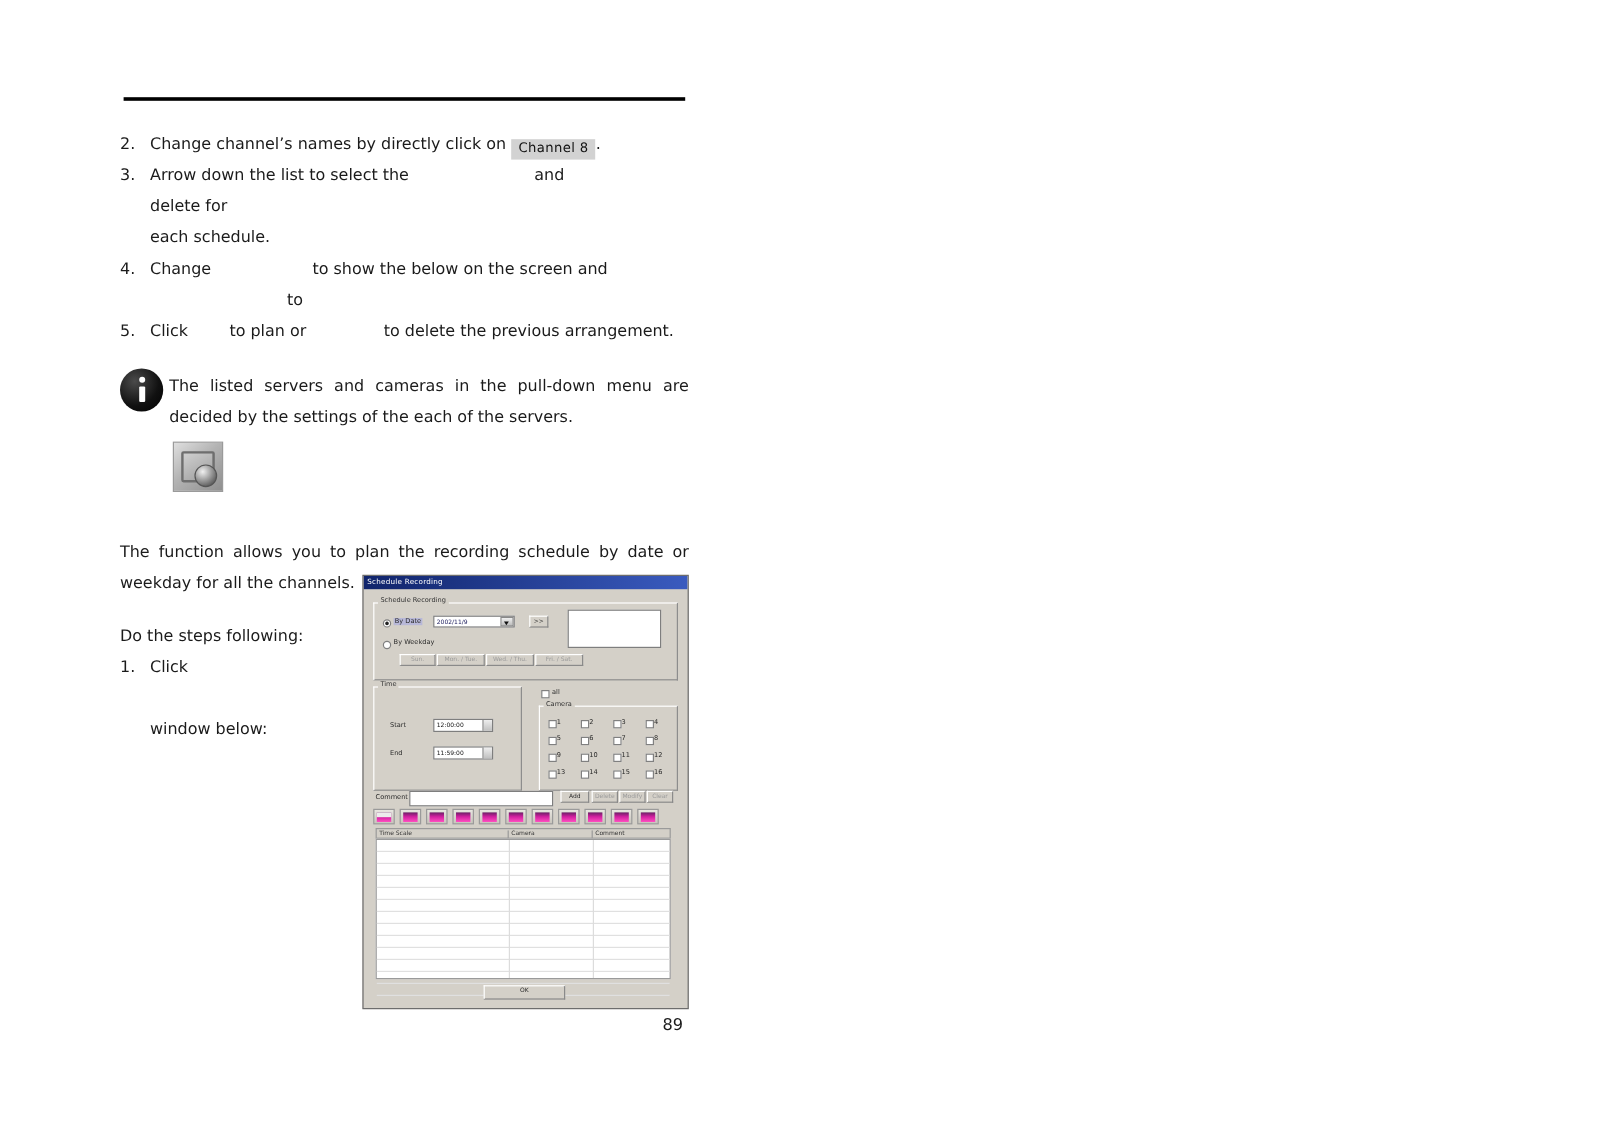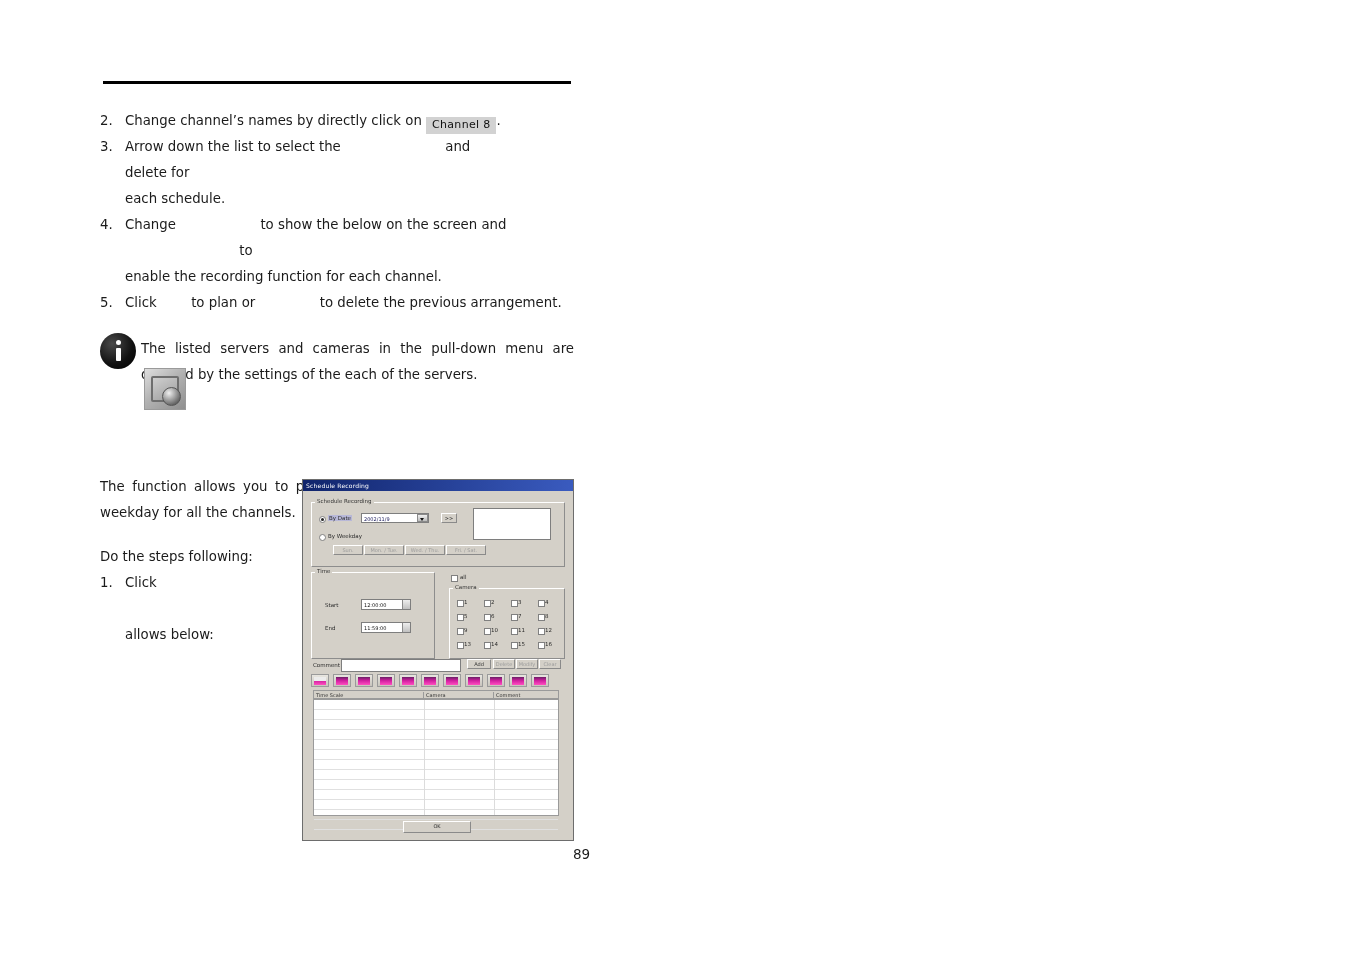--- a/index.html
+++ b/index.html
@@ -191,21 +191,21 @@
     background:#fff;border:1px solid #9a9a9a;box-sizing:border-box;
   }
   #dialog .listbody .row{height:9px;border-bottom:1px solid #e0e0e0;}
   #dialog .listbody .vline{
     position:absolute;top:0;bottom:0;width:1px;background:#dcdcdc;
   }
   #btn-ok{
     position:absolute;left:100px;top:341px;width:68px;height:12px;
   }
 
-  .pagenum{position:absolute;font-size:13.5px;color:#1b1b1b;margin-left:21px;}
+  .pagenum{position:absolute;font-size:13.5px;color:#1b1b1b;}
   #pagenum-left{left:552px;top:846px;}
 </style>
 </head>
 <body>
 
 <div class="page" id="page-left">
 
   <div class="rule" id="rule-left"></div>
 
   <div class="col" id="col-left">
@@ -228,21 +228,20 @@
     </div>
 
     <div class="li">
       <span class="num">4.</span>
       <span class="bodytext">
         <span>Change</span>
         <span class="blankfill" style="width:76px"></span>
         <span>to show the below on the screen and</span>
         <span class="blankfill" style="width:110px"></span>
         <span>to</span>
-        <div><span>enable the recording function for each channel.</span></div>
       </span>
     </div>
 
     <div class="li">
       <span class="num">5.</span>
       <span class="bodytext">
         <span>Click</span>
         <span class="blankfill" style="width:26px"></span>
         <span>to plan or</span>
         <span class="blankfill" style="width:56px"></span>
@@ -261,21 +260,21 @@
 
     <div style="height:18px"></div>
 
     <div>Do the steps following:</div>
 
     <div class="li">
       <span class="num">1.</span>
       <span class="bodytext" style="width:180px">
         <span>Click</span>
         <div style="text-align:right"><span>to get the</span></div>
-        <div><span>allows below:</span></div>
+        <div><span>window below:</span></div>
       </span>
     </div>
   </div>
 
   <div class="appicon" id="icon-schedule">
     <span class="inner"></span>
     <span class="lens"></span>
   </div>
 
   <div id="dialog">

